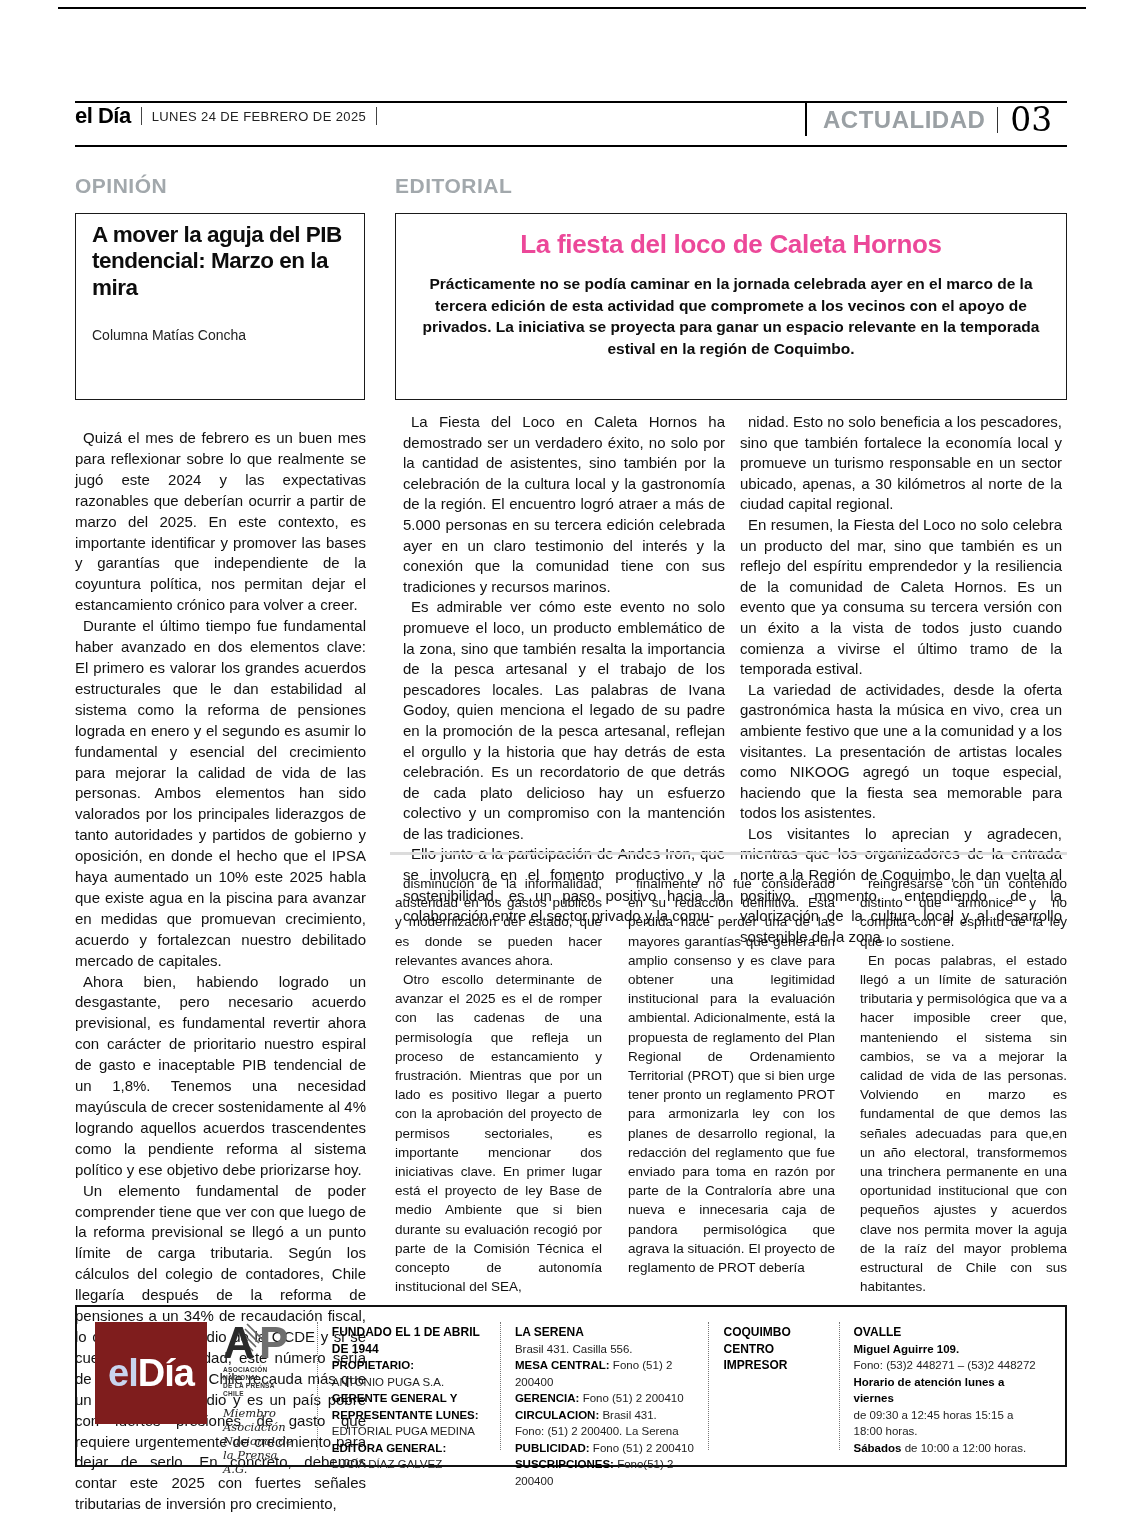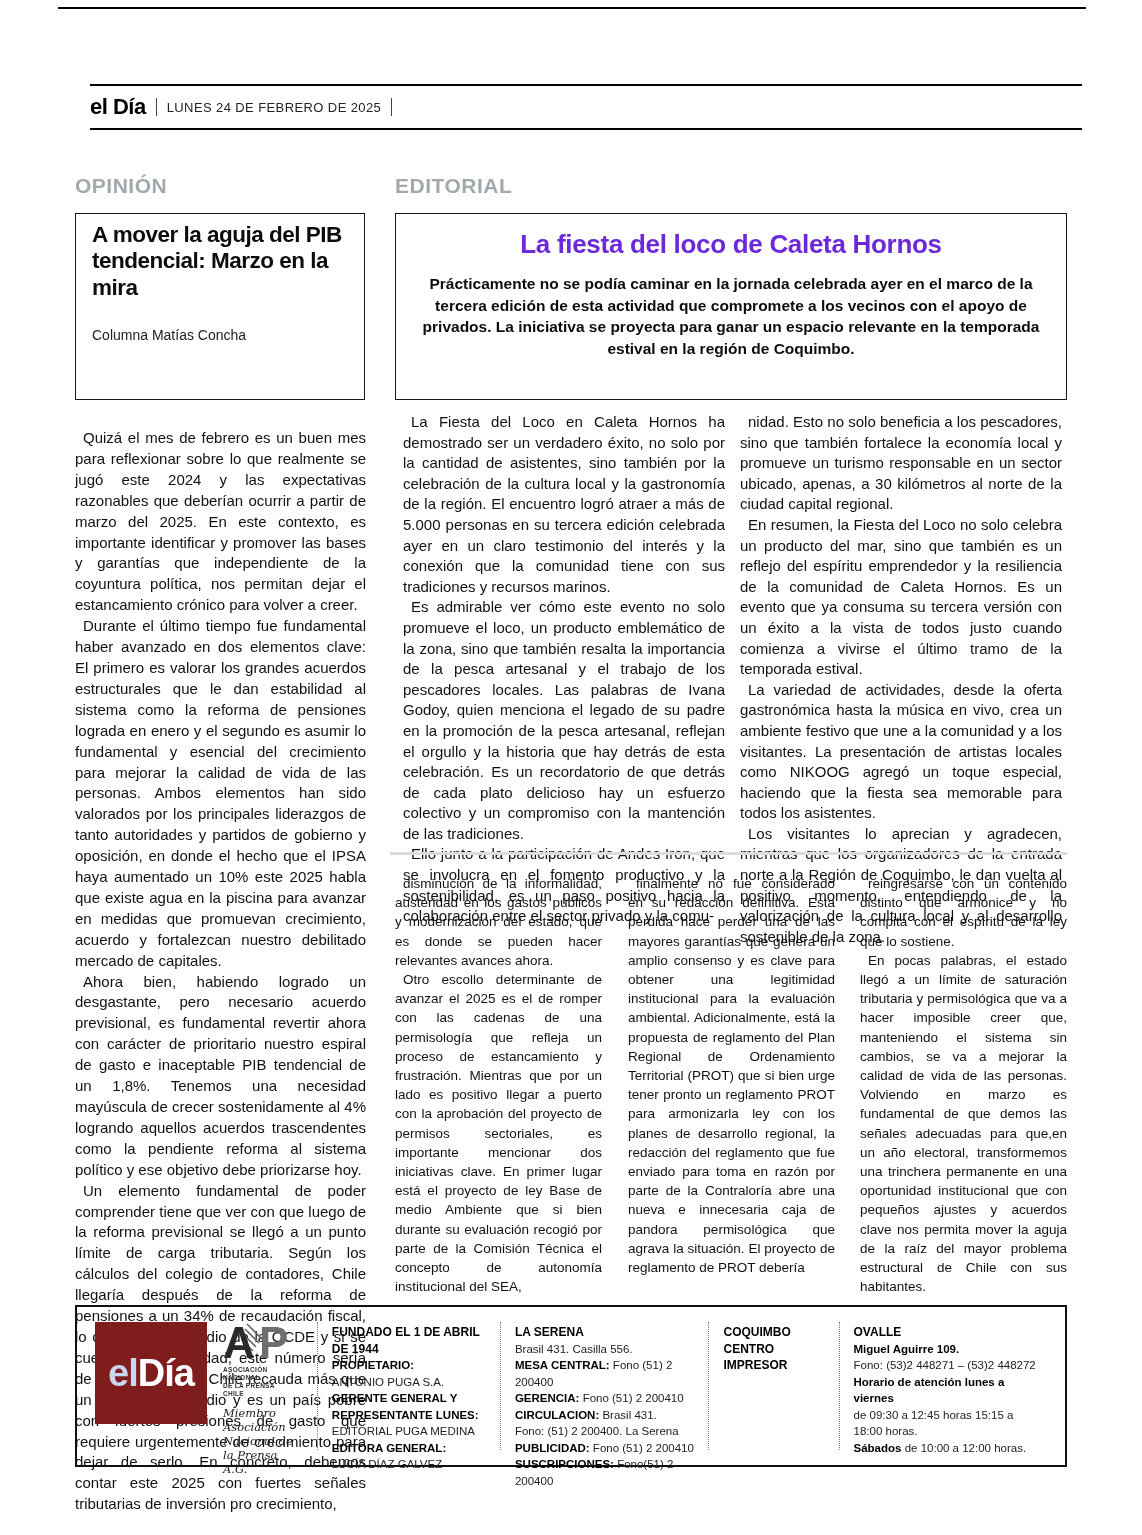--- a/index.html
+++ b/index.html
@@ -3,23 +3,23 @@
 <meta charset="utf-8">
 <style>
   html,body{margin:0;padding:0;background:#f2f2f2;}
   .page{position:relative;width:1142px;height:1535px;background:#ffffff;
         font-family:"Liberation Sans",sans-serif;color:#111;overflow:hidden;}
 
   
   .top-edge{position:absolute;left:58px;right:56px;top:7px;height:2px;background:#000;}
 
   
-  .header{position:absolute;left:75px;top:84px;width:992px;height:46px;
+  .header{position:absolute;left:75px;top:101px;width:992px;height:46px;
           border-top:2px solid #000;border-bottom:2px solid #000;
-          display:flex;align-items:center;box-sizing:border-box;margin-left:15px;}
+          display:flex;align-items:flex-start;box-sizing:border-box;}
   .header-left{flex:1;display:flex;align-items:center;gap:10px;}
   .masthead{font-weight:bold;font-size:22px;letter-spacing:-0.5px;color:#000;}
   .vbar{width:1px;height:18px;background:#444;}
   .issue-date{font-size:13px;letter-spacing:0.4px;color:#222;}
   .header-right{width:262px;border-left:2px solid #000;display:flex;align-items:center;
                 padding-left:16px;gap:12px;box-sizing:border-box;}
   .section-name{font-weight:bold;font-size:24px;color:#9aa0a4;letter-spacing:0.5px;}
   .vbar2{width:1px;height:26px;background:#333;}
   .page-number{font-family:"DejaVu Serif",serif;font-size:33px;color:#000;line-height:1;}
 
@@ -30,21 +30,21 @@
 
   
   .op-box{position:absolute;left:75px;top:213px;width:290px;height:187px;
           border:1.5px solid #1a1a1a;box-sizing:border-box;padding:8px 16px;}
   .op-title{font-size:22.5px;font-weight:800;line-height:1.17;letter-spacing:-0.5px;margin:0;color:#0d0d0d;}
   .op-byline{margin-top:26px;font-size:14px;color:#222;}
 
   
   .ed-box{position:absolute;left:395px;top:213px;width:672px;height:187px;
           border:1.5px solid #1a1a1a;box-sizing:border-box;text-align:center;padding:15px 22px;}
-  .ed-title{font-size:26px;font-weight:800;letter-spacing:-0.3px;margin:0;color:#6d28d9;}
+  .ed-title{font-size:26px;font-weight:800;letter-spacing:-0.3px;margin:0;color:#ec4899;}
   .ed-deck{margin:13px auto 0;font-size:15.5px;font-weight:700;line-height:1.4;max-width:628px;color:#0d0d0d;}
 
   
   .bodycol{position:absolute;text-align:justify;}
   .bodycol p{margin:0;text-indent:8px;hyphens:auto;}
   .ed-col{top:412px;width:322px;font-size:15px;line-height:20.6px;}
   .ed-col.c1{left:403px;}
   .ed-col.c2{left:740px;}
   .op-col-main{left:75px;top:428px;width:291px;font-size:15px;line-height:20.9px;}
   .gray-rule{position:absolute;left:390px;top:852px;width:677px;height:3px;background:#dcdcdc;}
@@ -78,20 +78,25 @@
 <div class="page">
 
   <div class="top-edge"></div>
 
   <div class="header">
     <div class="header-left">
       <span class="masthead">el Día</span>
       <span class="vbar"></span>
       <span class="issue-date">LUNES 24 DE FEBRERO DE 2025</span>
       <span class="vbar"></span>
+    </div>
+    <div class="header-right">
+      <span class="section-name">ACTUALIDAD</span>
+      <span class="vbar2"></span>
+      <span class="page-number">03</span>
     </div>
   </div>
 
   <div class="kicker opinion">OPINIÓN</div>
   <div class="kicker editorial">EDITORIAL</div>
 
   <div class="op-box">
     <h1 class="op-title">A mover la aguja del PIB tendencial: Marzo en la mira</h1>
     <div class="op-byline">Columna Matías Concha</div>
   </div>

